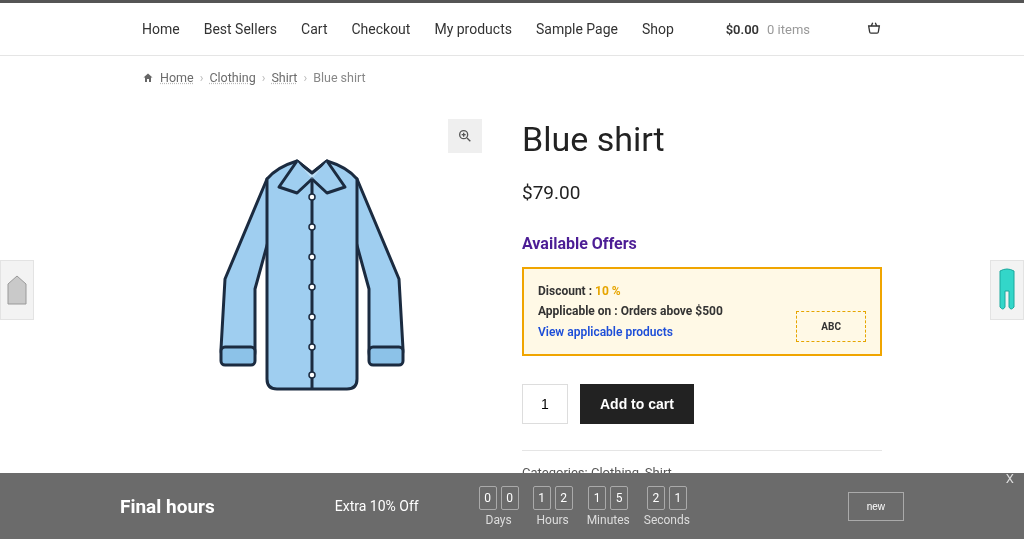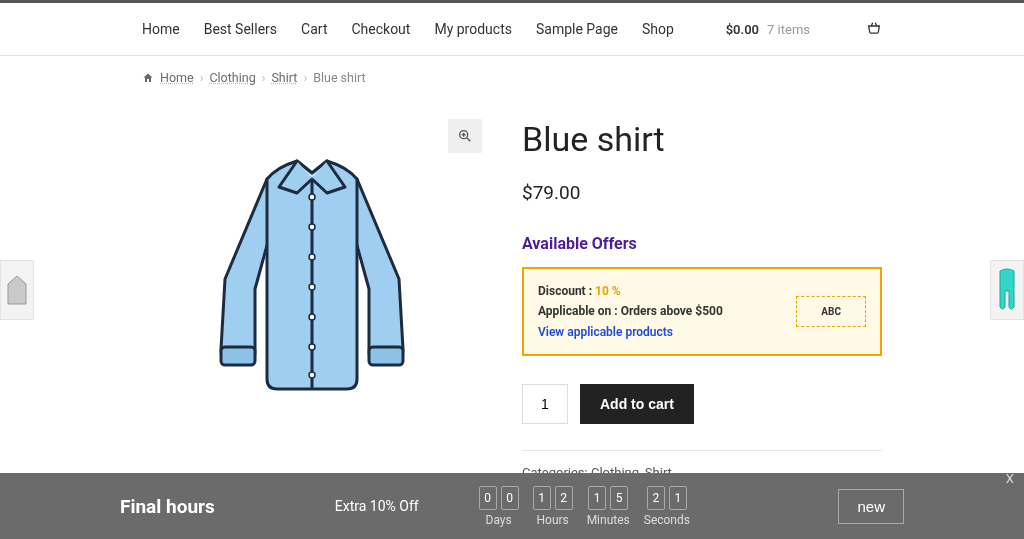--- a/index.html
+++ b/index.html
@@ -20,21 +20,21 @@
   .crumbs .sep{color:#bbb}
   .crumbs .home-ic{display:inline-flex;align-items:center}
   .product{display:flex;gap:40px;margin-top:20px}
   .gallery{width:340px;flex-shrink:0;position:relative}
   .gallery-img{border:0;height:300px;display:flex;align-items:center;justify-content:center}
   .zoom{position:absolute;top:0;right:0;width:34px;height:34px;background:#efefef;display:flex;align-items:center;justify-content:center;cursor:pointer}
   .summary{flex:1}
   .title{font-size:34px;font-weight:400;color:#222;margin-bottom:22px}
   .price{font-size:19px;color:#222;margin-bottom:30px}
   .offers-h{font-size:16px;font-weight:700;color:#4c1d95;margin-bottom:14px}
-  .offer-box{border:2px solid #f0a500;background:#fff9e6;padding:12px 14px;display:flex;align-items:center;margin-bottom:28px}
+  .offer-box{border:2px solid #f0a500;background:#fff9e6;padding:12px 14px;display:flex;align-items:flex-end;margin-bottom:28px}
   .offer-text{flex:1;font-size:12px;line-height:1.7}
   .offer-text .disc-label{font-weight:700}
   .offer-text .disc-pct{color:#e6a500;font-weight:700}
   .offer-text a{color:#1d4ed8;font-weight:600}
   .coupon{border:1.5px dashed #e6a500;padding:9px 24px;font-size:10px;font-weight:700;color:#333}
   .cart-row{display:flex;gap:12px;align-items:stretch;margin-bottom:26px}
   .qty{width:46px;height:40px;border:1px solid #ddd;text-align:center;font-size:14px}
   .addcart{background:#222;color:#fff;border:none;padding:0 20px;font-size:14px;font-weight:600;cursor:pointer}
   .meta{border-top:1px solid #e5e5e5;padding-top:14px;font-size:13px;color:#555}
   .meta a{text-decoration:underline dotted #bbb;color:#555}
@@ -46,42 +46,42 @@
   .countdown-bar{position:fixed;left:0;right:0;bottom:0;height:66px;background:#6b6b6b;color:#fff;display:flex;align-items:center}
   .cb-inner{width:100%;display:flex;align-items:center;padding:0 120px 0 120px}
   .cb-title{font-size:19px;font-weight:700}
   .cb-sub{font-size:14px;margin-left:120px}
   .cb-spacer{flex:1}
   .timers{display:flex;gap:14px;margin-left:60px}
   .tgroup{display:flex;flex-direction:column;align-items:center;gap:3px}
   .tdigits{display:flex;gap:4px}
   .tdigit{width:18px;height:24px;border:1px solid #aaa;border-radius:2px;display:flex;align-items:center;justify-content:center;font-size:12px}
   .tlabel{font-size:12px;color:#ddd}
-  .cb-btn{margin-left:24px;border:1px solid #aaa;background:transparent;color:#fff;padding:8px 18px;font-size:15px;cursor:pointer}
+  .cb-btn{margin-left:24px;border:1px solid #aaa;background:transparent;color:#fff;padding:8px 18px;font-size:10px;cursor:pointer}
   .cb-close{position:absolute;right:10px;top:-2px;font-size:13px;color:#ddd;cursor:pointer}
 </style>
 </head>
 <body>
 
 <div class="topbar">
   <div class="container">
     <div class="nav-row">
       <nav class="nav">
         <a>Home</a>
         <a>Best Sellers</a>
         <a>Cart</a>
         <a>Checkout</a>
         <a>My products</a>
         <a>Sample Page</a>
         <a>Shop</a>
       </nav>
       <div class="spacer"></div>
       <div class="cart-area">
         <span class="cart-amount">$0.00</span>
-        <span class="cart-items">7 items</span>
+        <span class="cart-items">0 items</span>
         <span style="width:40px"></span>
         <span class="cart-icon">
           <svg viewBox="0 0 24 24" fill="none" stroke="#333" stroke-width="2">
             <path d="M4 9h16l-1.5 9a2 2 0 0 1-2 1.7H7.5a2 2 0 0 1-2-1.7L4 9z"></path>
             <path d="M8 9l2-5M16 9l-2-5"></path>
           </svg>
         </span>
       </div>
     </div>
   </div>

